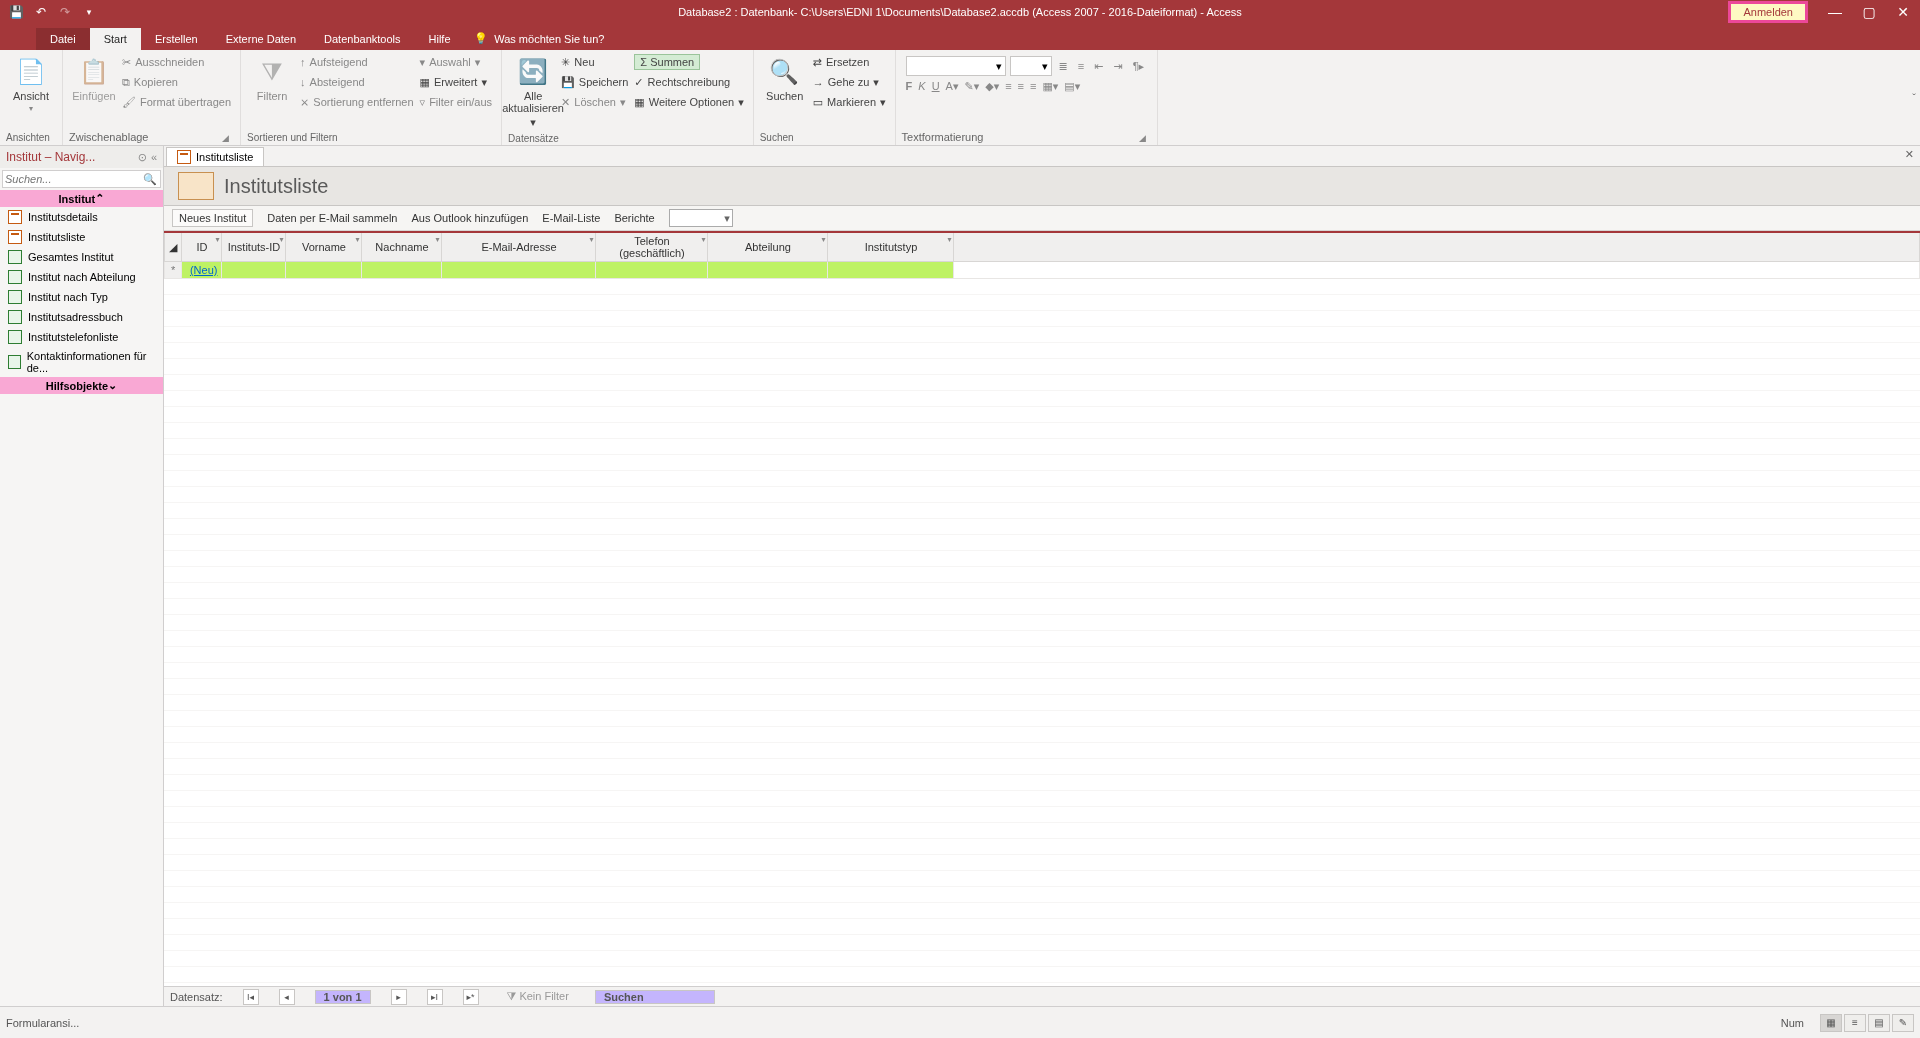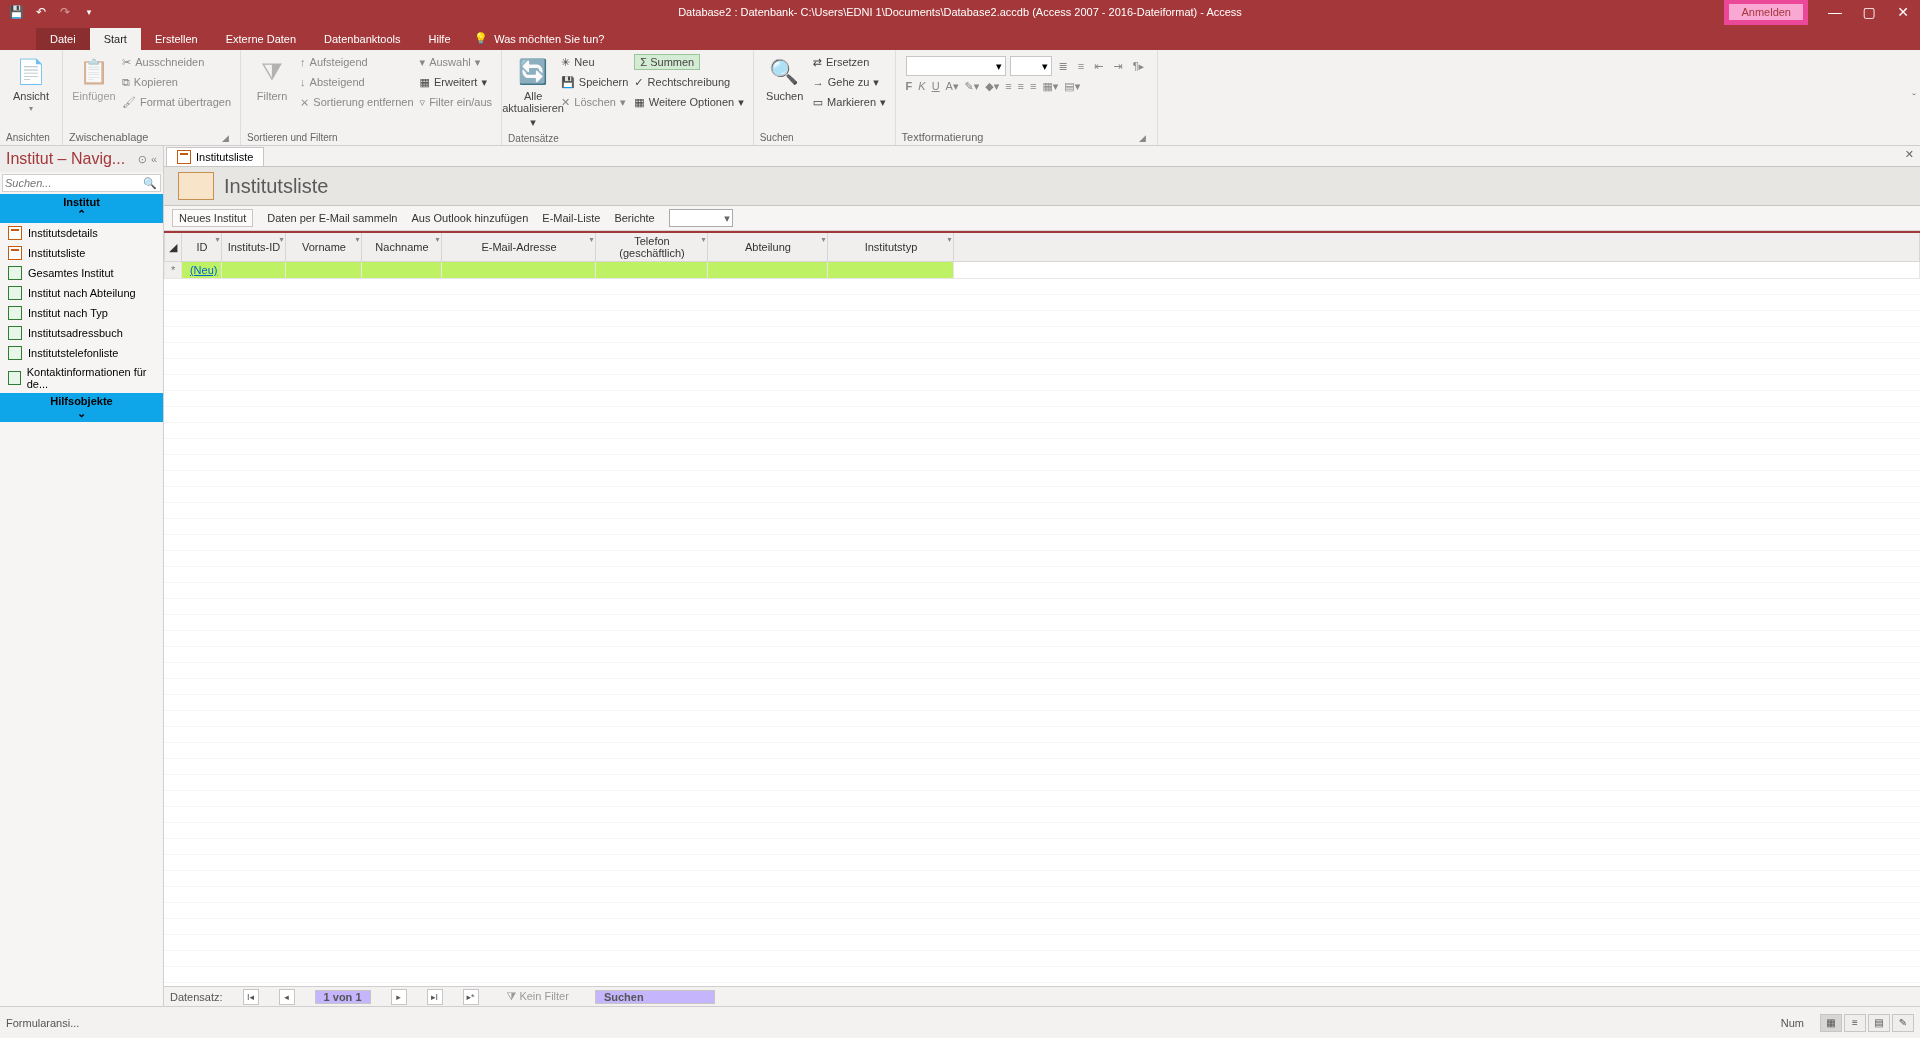--- a/index.html
+++ b/index.html
@@ -3,21 +3,21 @@
 <meta charset="utf-8">
 <style>
 *{box-sizing:border-box;margin:0;padding:0;font-family:"Segoe UI",Tahoma,sans-serif;font-size:11px;}
 html,body{height:100%;overflow:hidden;background:#fff;}
 body{display:flex;flex-direction:column;}
 .titlebar{height:24px;background:#a4373a;color:#fff;display:flex;align-items:center;position:relative;}
 .qat{display:flex;align-items:center;gap:2px;padding-left:6px;}
 .qat-btn{width:22px;height:22px;display:flex;align-items:center;justify-content:center;color:#fff;font-size:12px;}
 .title-center{position:absolute;left:50%;transform:translateX(-50%);white-space:nowrap;}
 .title-right{margin-left:auto;display:flex;align-items:center;}
-.signin{background:#f9a8d4;color:#a4373a;padding:2px 12px;border:5px solid #ec4899;margin-right:10px;}
+.signin{background:#fef9c3;color:#a4373a;padding:2px 12px;border:3px solid #ec4899;margin-right:10px;}
 .winbtn{width:34px;height:24px;display:flex;align-items:center;justify-content:center;color:#fff;font-size:14px;}
 .menubar{height:26px;background:#a4373a;display:flex;align-items:flex-end;}
 .mtab{padding:5px 14px;color:#fff;cursor:pointer;}
 .mtab.file{background:#8b2e30;margin-left:36px;}
 .mtab.active{background:#f3f2f1;color:#262626;}
 .tell{display:flex;align-items:center;color:#fff;padding:5px 10px;gap:6px;}
 .ribbon{height:96px;background:#f3f2f1;border-bottom:1px solid #d0cece;display:flex;position:relative;}
 .rgroup{display:flex;flex-direction:column;border-right:1px solid #e0dedd;height:100%;padding:2px 6px 0 6px;}
 .rgroup-body{flex:1;display:flex;align-items:flex-start;}
 .rgroup-label{color:#666;font-size:10px;padding-bottom:2px;position:relative;}
@@ -26,24 +26,24 @@
 .ico-lg{width:32px;height:32px;display:flex;align-items:center;justify-content:center;font-size:24px;}
 .smallrow{display:flex;align-items:center;gap:4px;color:#888;padding:1px 3px;height:20px;white-space:nowrap;}
 .smallrow.enabled{color:#444;}
 .stackv{display:flex;flex-direction:column;justify-content:center;}
 .sigma-btn{background:#d4ecd4;border:1px solid #9ac49a;padding:1px 5px;display:flex;align-items:center;gap:3px;}
 .font-combo{border:1px solid #c8c6c4;background:#fff;height:20px;display:flex;align-items:center;}
 .collapse-ribbon{position:absolute;right:4px;top:50%;transform:translateY(-50%);color:#666;}
 .workspace{flex:1;display:flex;min-height:0;}
 .navpane{width:164px;background:#f6f5f4;border-right:1px solid #d0cece;display:flex;flex-direction:column;}
 .navhead{display:flex;align-items:center;padding:4px 6px;background:#eeedeb;}
-.navtitle{color:#a4373a;font-size:16px;font-weight:300;flex:1;overflow:hidden;white-space:nowrap;text-overflow:ellipsis;}
+.navtitle{color:#a4373a;font-size:12px;font-weight:300;flex:1;overflow:hidden;white-space:nowrap;text-overflow:ellipsis;}
 .searchrow{display:flex;align-items:center;border:1px solid #d0cece;margin:2px;background:#fff;}
 .searchrow input{border:none;flex:1;padding:2px;font-style:italic;color:#888;width:100%;outline:none;}
-.navgroup-h{background:#0ea5e9;padding:2px 6px;font-weight:600;display:flex;justify-content:flex-end;align-items:center;flex-direction:column;}
+.navgroup-h{background:#f9a8d4;padding:2px 6px;font-weight:600;display:flex;justify-content:center;align-items:center;}
 .navitem{display:flex;align-items:center;gap:6px;padding:3px 8px;cursor:pointer;}
 .obj-ico{width:14px;height:14px;display:inline-block;background:#fff;border:1px solid #888;position:relative;}
 .obj-ico.form{border-color:#c55a11;background:#fff;}
 .obj-ico.form::before{content:"";position:absolute;inset:2px;border-top:2px solid #c55a11;}
 .obj-ico.report{border-color:#2e7d32;background:#e8f5e9;}
 .docarea{flex:1;display:flex;flex-direction:column;min-width:0;background:#f3f2f1;}
 .doctabs{height:20px;display:flex;align-items:flex-end;padding-left:2px;position:relative;}
 .doctab{background:#fff;border:1px solid #c8c6c4;border-bottom:none;padding:2px 10px;display:flex;align-items:center;gap:5px;font-size:11px;}
 .closex{position:absolute;right:6px;top:2px;color:#666;}
 .formhdr{background:#e8e6e3;border-top:1px solid #c8c6c4;border-bottom:1px solid #c8c6c4;padding:5px 14px;display:flex;align-items:center;gap:10px;}

